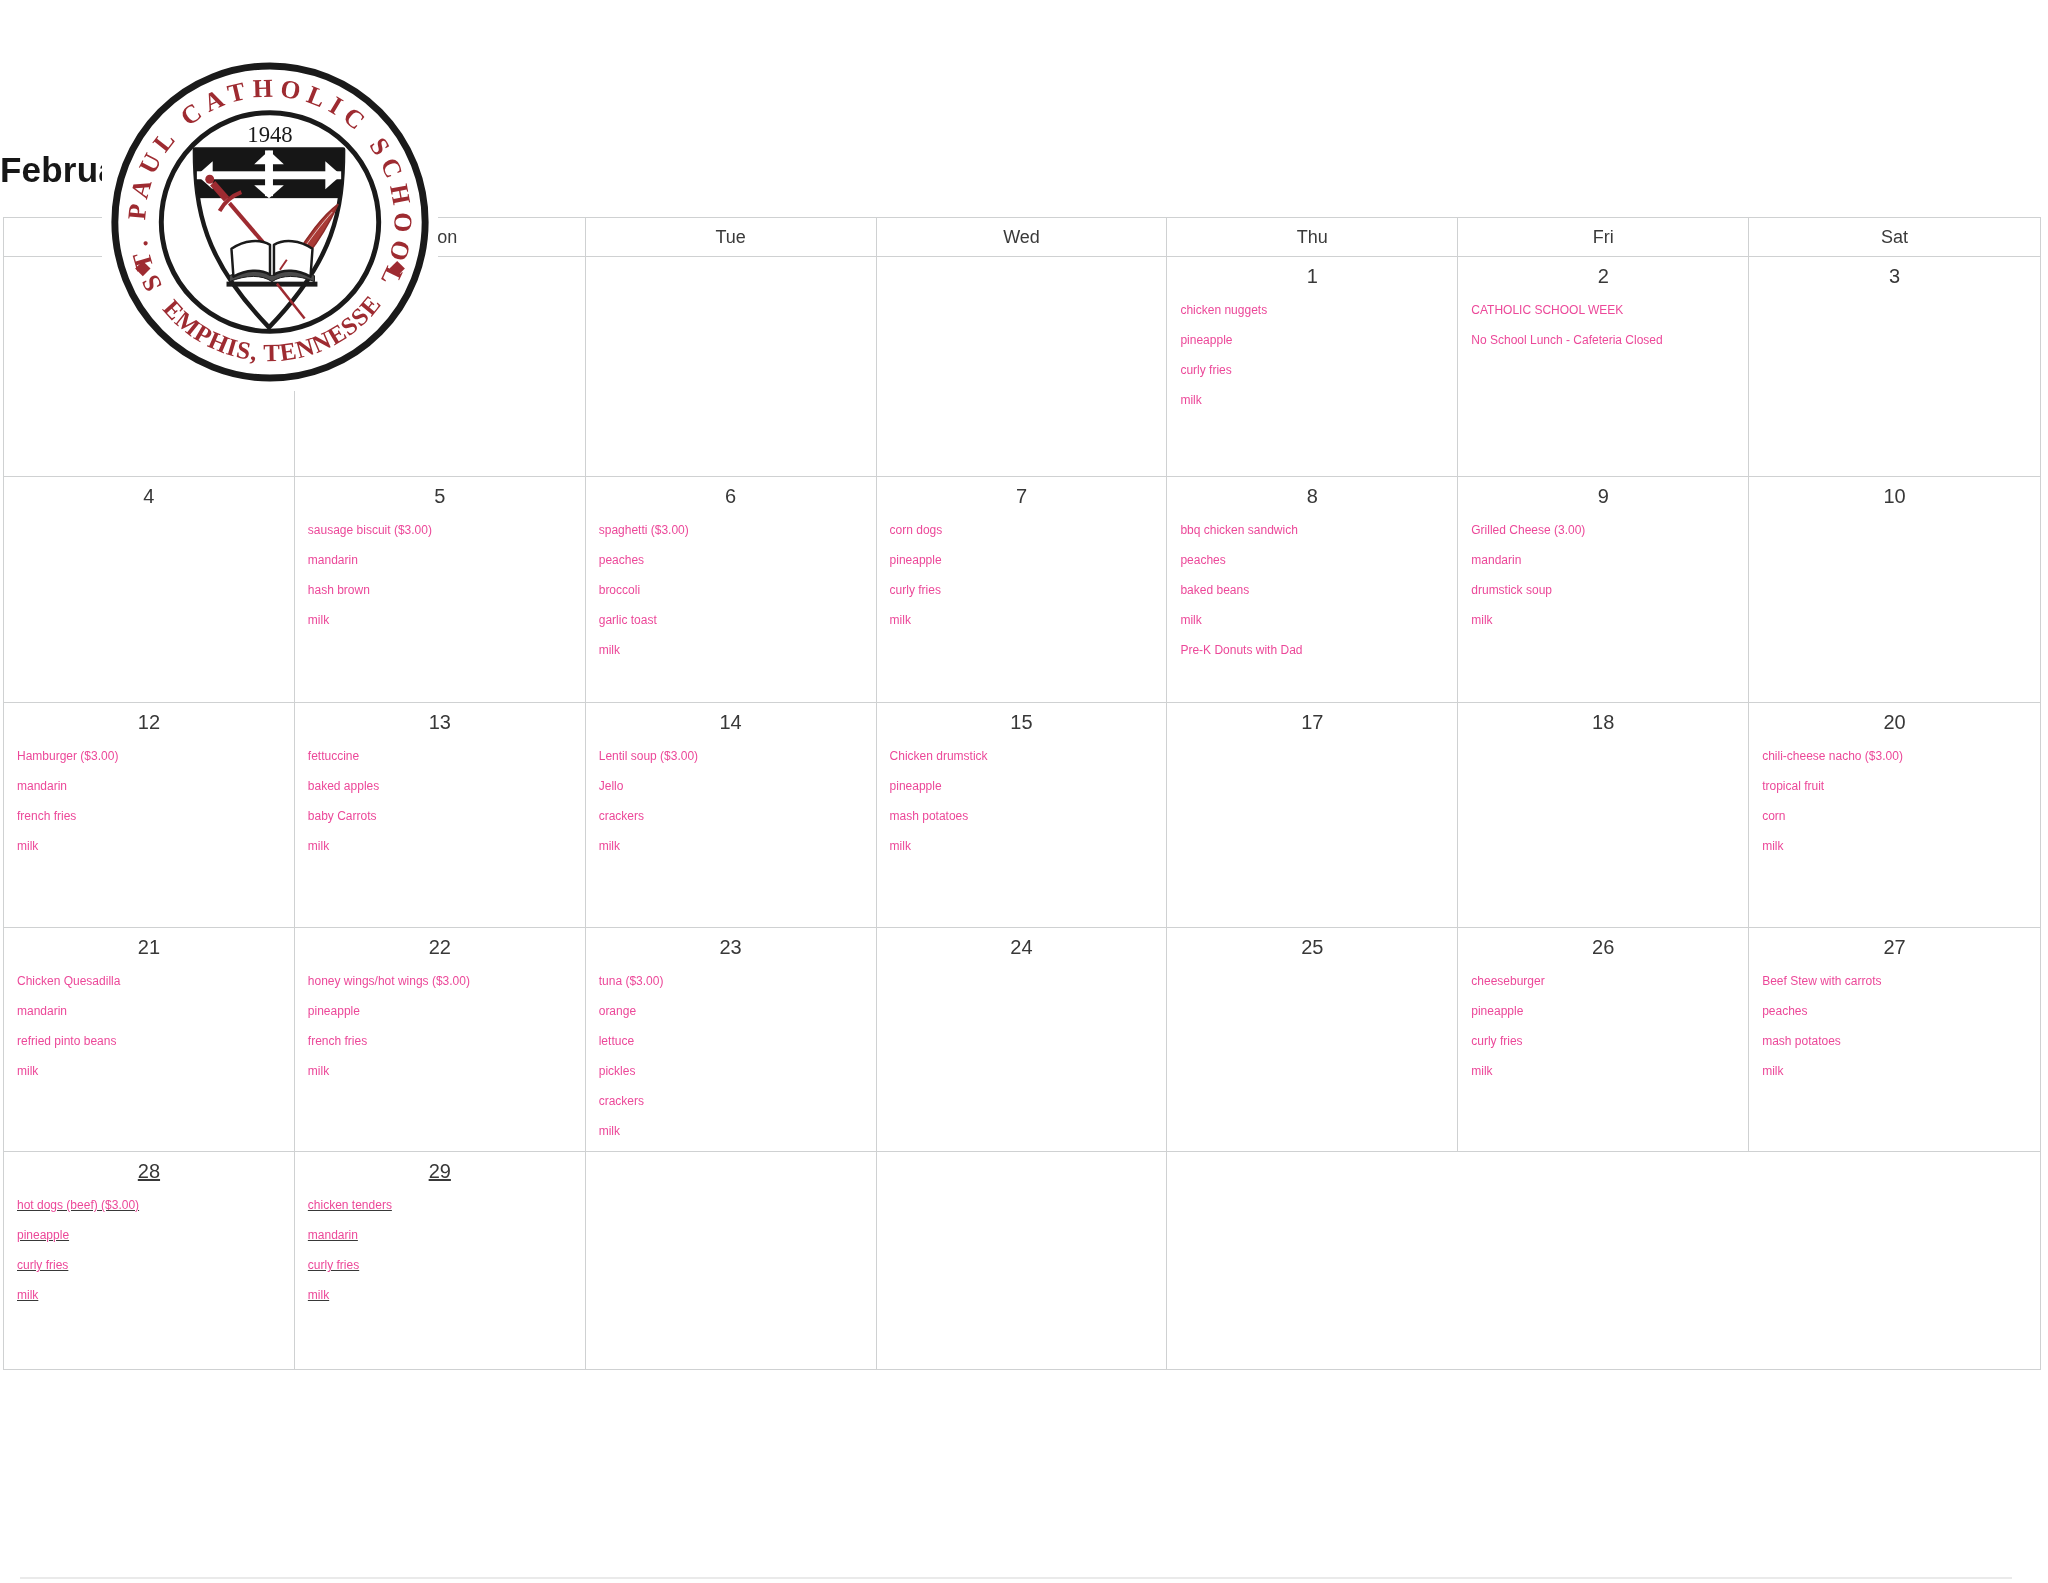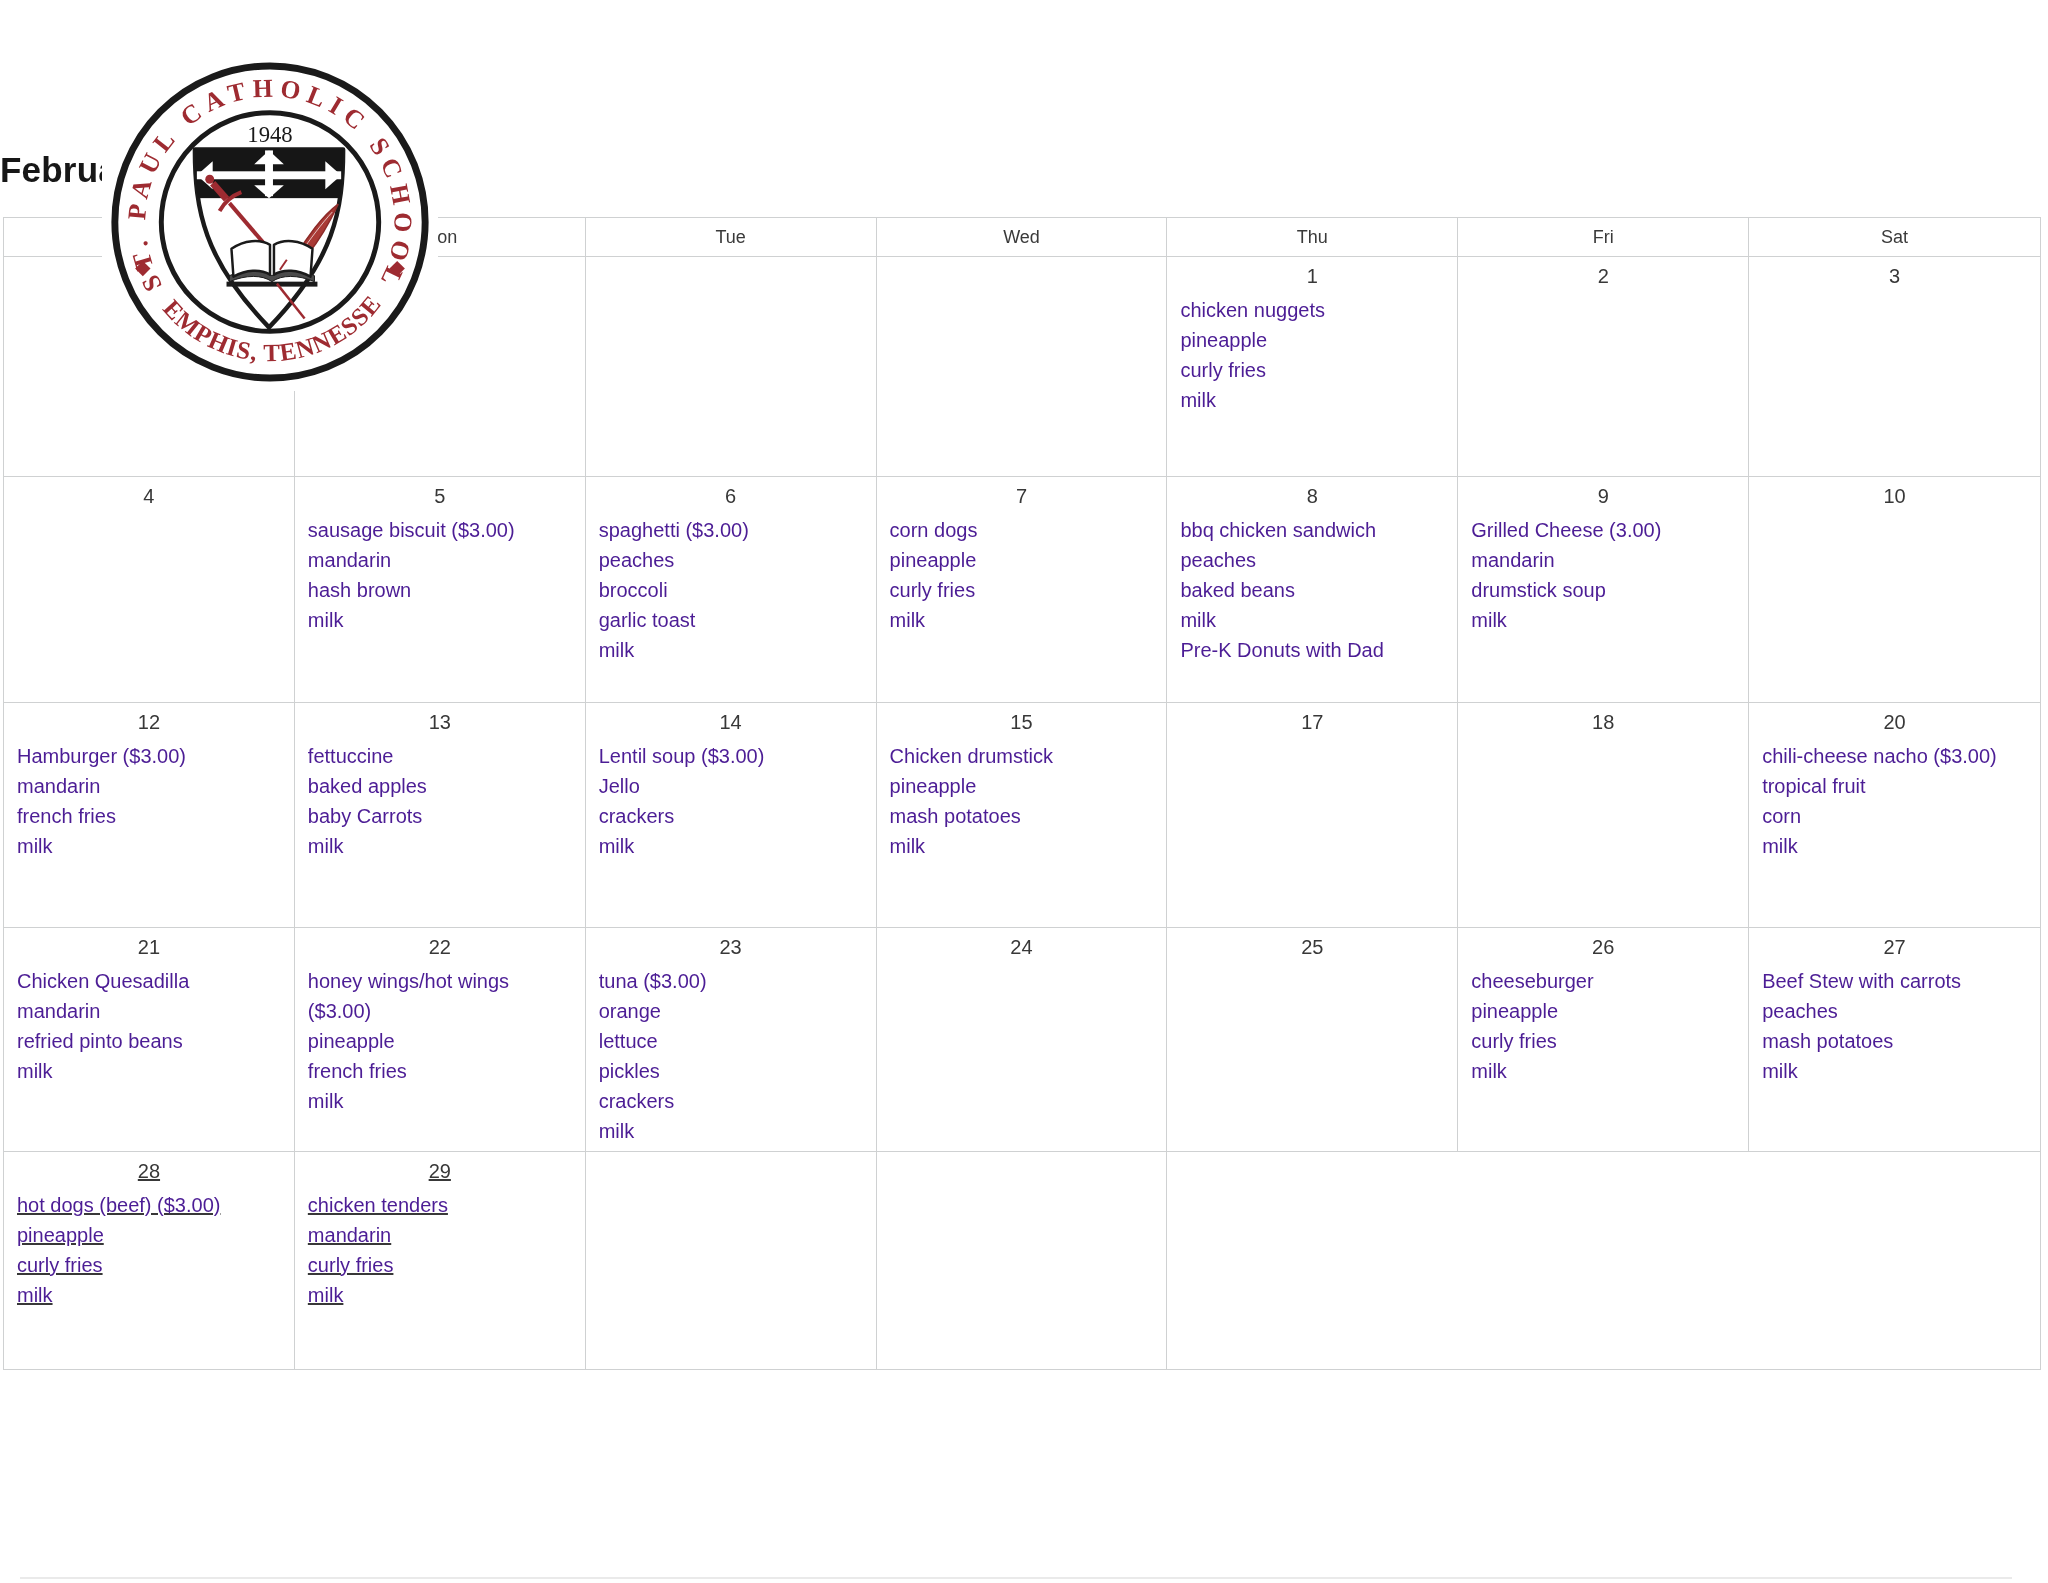--- a/index.html
+++ b/index.html
@@ -25,21 +25,21 @@
   }
   .calendar > div:nth-child(7n){border-right:none;}
   .calendar > div:nth-child(n+36){border-bottom:none;text-decoration:underline;}
   .dow{
     display:flex;align-items:center;justify-content:center;
     font-size:18px;line-height:39px;color:#3a3a3a;
   }
   .cell .date{
     text-align:center;padding-top:6px;font-size:20px;line-height:26px;color:#383838;
   }
-  .cell .menu{padding:6px 13px 0 13px;font-size:20px;line-height:30px;color:#4c1d95;}
+  .cell .menu{padding:6px 13px 0 13px;font-size:12px;line-height:30px;color:#ec4899;}
   .cell .menu-item{white-space:normal;}
   .logo-box{
     position:absolute;left:102px;top:53px;width:336px;height:338px;background:#fff;z-index:5;
   }
   .logo-box svg{display:block;width:100%;height:100%;}
   .seal-arc-text{
     font-family:"Liberation Serif","DejaVu Serif",serif;font-weight:700;
     fill:var(--sealred,#9e2b31);
   }
   .bottom-line{
@@ -82,20 +82,24 @@
         <div class="date">1</div>
         <div class="menu">
           <div class="menu-item">chicken nuggets</div>
           <div class="menu-item">pineapple</div>
           <div class="menu-item">curly fries</div>
           <div class="menu-item">milk</div>
         </div>
       </div>
       <div class="cell">
         <div class="date">2</div>
+        <div class="menu">
+          <div class="menu-item">CATHOLIC SCHOOL WEEK</div>
+          <div class="menu-item">No School Lunch - Cafeteria Closed</div>
+        </div>
       </div>
       <div class="cell">
         <div class="date">3</div>
         <div class="menu"></div>
       </div>
       <div class="cell">
         <div class="date">4</div>
         <div class="menu"></div>
       </div>
       <div class="cell">

